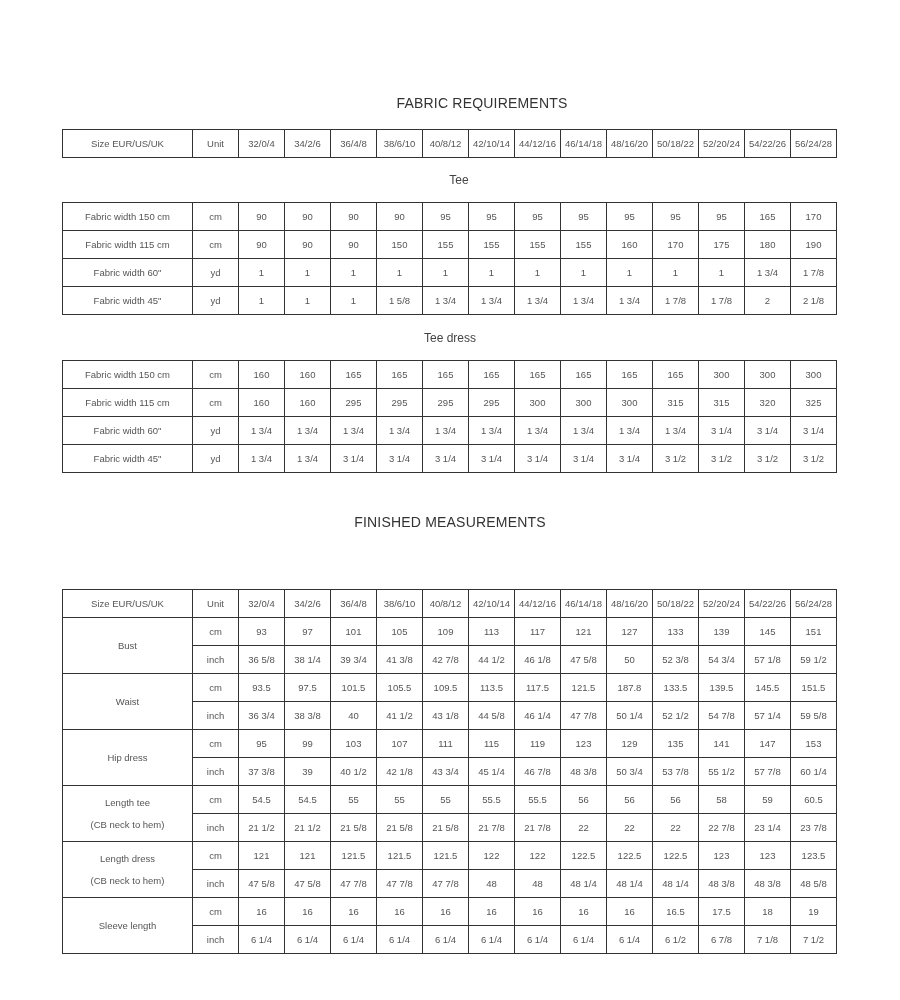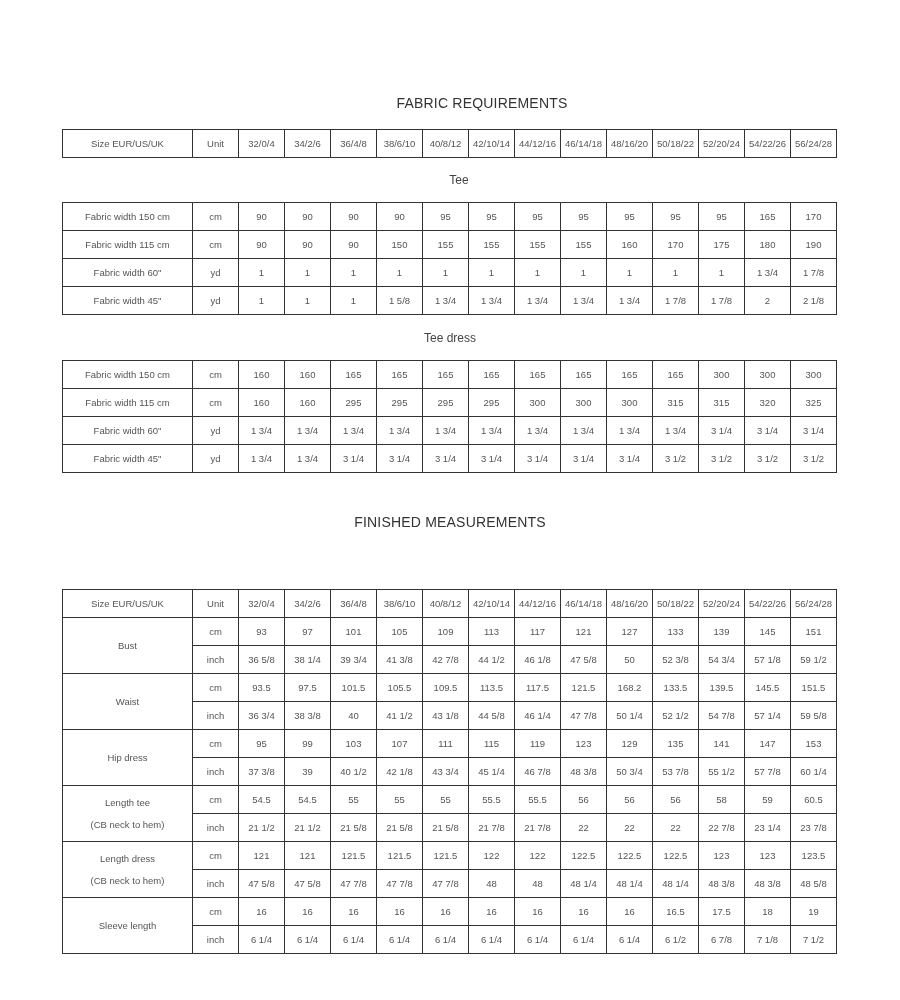--- a/index.html
+++ b/index.html
@@ -273,21 +273,21 @@
         </td>
         <td>cm</td>
         <td>93.5</td>
         <td>97.5</td>
         <td>101.5</td>
         <td>105.5</td>
         <td>109.5</td>
         <td>113.5</td>
         <td>117.5</td>
         <td>121.5</td>
-        <td>168.2</td>
+        <td>187.8</td>
         <td>133.5</td>
         <td>139.5</td>
         <td>145.5</td>
         <td>151.5</td>
       </tr>
       <tr>
         <td>inch</td>
         <td>36 3/4</td>
         <td>38 3/8</td>
         <td>40</td>

